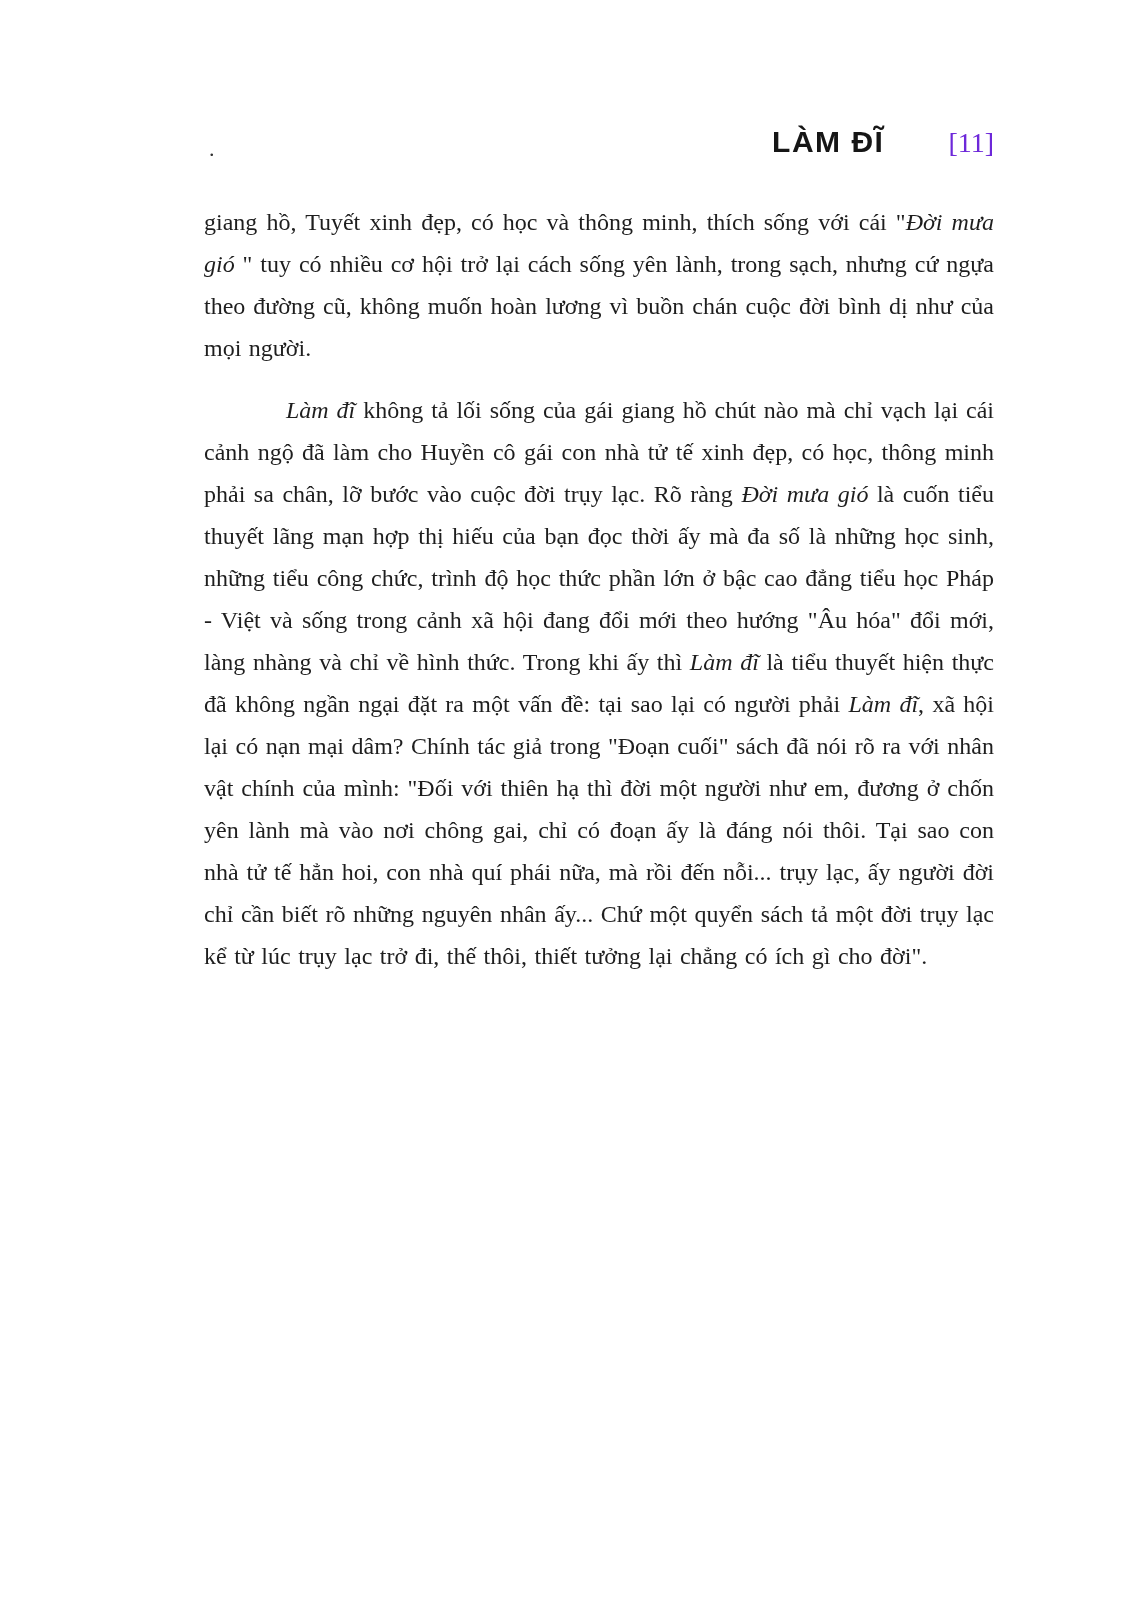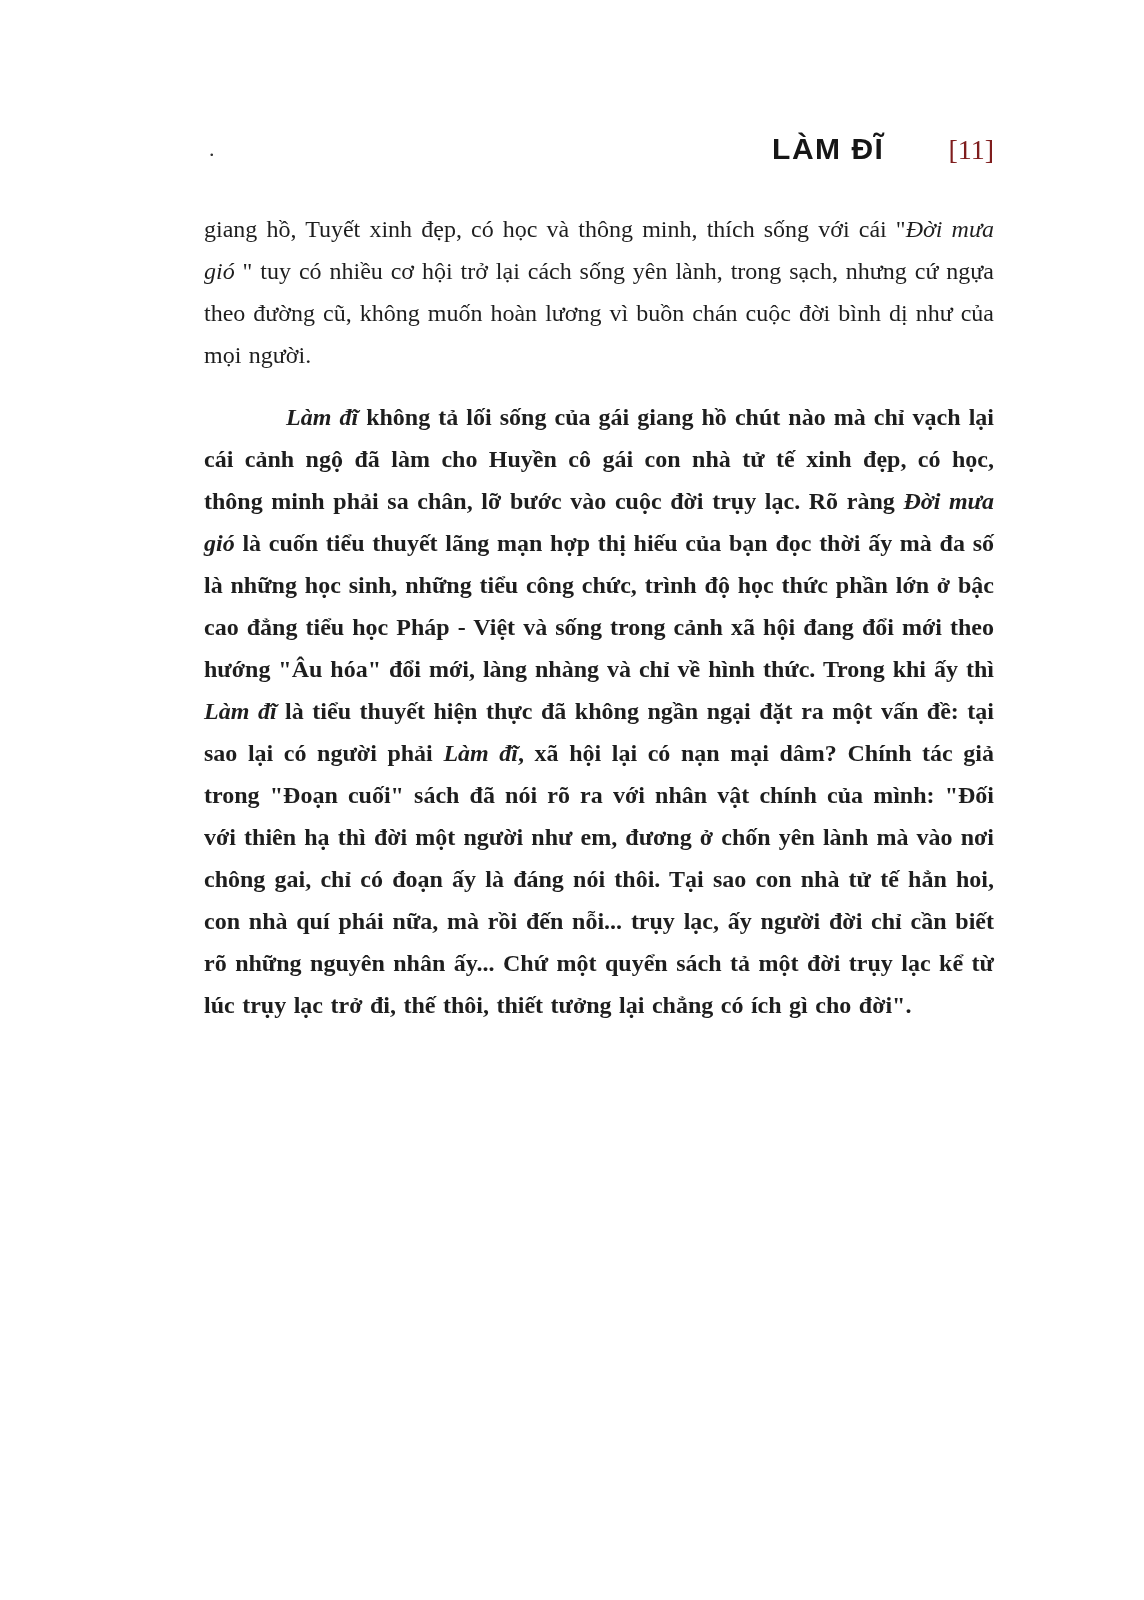--- a/index.html
+++ b/index.html
@@ -10,49 +10,49 @@
     height: 1600px;
     background: #ffffff;
     color: #1e1e1e;
     font-family: "Liberation Serif", serif;
     overflow: hidden;
     margin: 0 auto;
   }
   .content {
     position: absolute;
     left: 204px;
-    top: 132px;
+    top: 125px;
     width: 790px;
   }
   .header {
     display: flex;
     justify-content: flex-end;
     align-items: baseline;
     gap: 64px;
     margin-bottom: 42px;
   }
   .running-title {
     font-family: "Liberation Sans", sans-serif;
     font-weight: 700;
     font-size: 30px;
     letter-spacing: 1.5px;
     color: #161616;
   }
   .page-number {
     font-size: 28px;
-    color: #7f1d1d;
+    color: #6d28d9;
   }
   .para {
     font-size: 24px;
     line-height: 42px;
     text-align: justify;
     margin-bottom: 20px;
     word-spacing: 1.5px;
   }
-  .para.indent { text-indent: 82px; font-weight: bold; }
+  .para.indent { text-indent: 82px; }
   .italic { font-style: italic; }
   .stray {
     position: absolute;
     left: 209px;
     top: 136px;
     font-size: 22px;
     color: #333333;
   }
 </style>
 </head>

